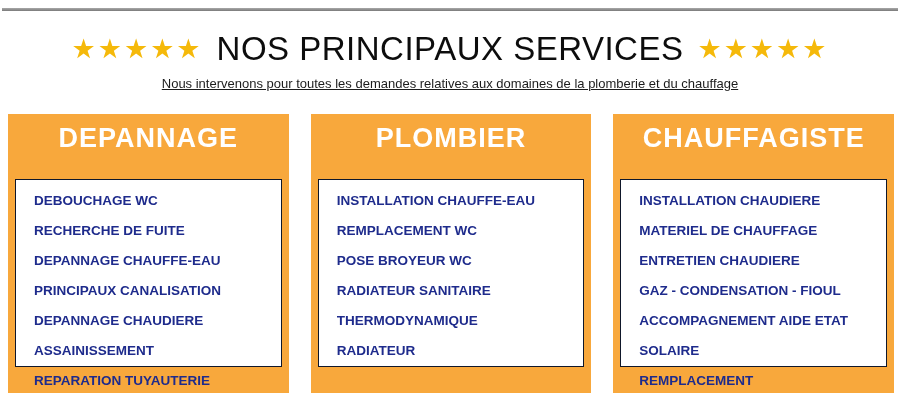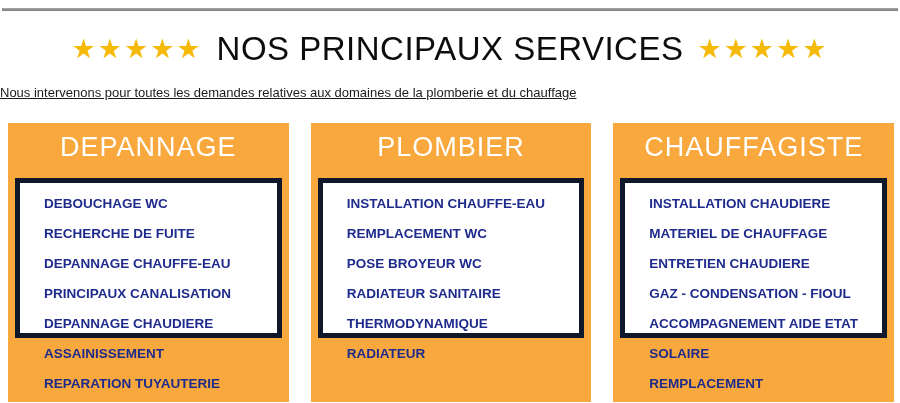--- a/index.html
+++ b/index.html
@@ -29,54 +29,55 @@
     white-space: nowrap;
   }
   .page-title {
     font-size: 33px;
     font-weight: normal;
     color: #0d0d0d;
     letter-spacing: 0.5px;
     white-space: nowrap;
   }
   .subtitle-row {
-    margin-top: 15px;
+    margin-top: 6px;
+    text-align: center;
   }
   .subtitle {
     font-size: 13px;
     color: #1c1c1c;
     text-decoration: underline;
   }
   .cards {
     display: flex;
     gap: 22px;
     padding: 0 6px 0 8px;
     margin-top: 22px;
   }
   .card {
     flex: 1;
     background: #F8A83C;
     padding: 0 7px 8px 7px;
     height: 279px;
   }
   .card-header {
-    height: 55px;
+    height: 65px;
     line-height: 49px;
     text-align: center;
     color: #ffffff;
     font-size: 27px;
-    font-weight: normal;
+    font-weight: bold;
     letter-spacing: 1px;
     white-space: nowrap;
   }
   .card-body {
     background: #ffffff;
-    border: 5px solid #0f172a;
-    height: 160px;
-    padding: 6px 6px 4px 24px;
+    border: 1px solid #0f172a;
+    height: 188px;
+    padding: 6px 6px 4px 18px;
   }
   .service-item {
     height: 30px;
     line-height: 30px;
     font-size: 13.5px;
     font-weight: bold;
     color: #1E2B8C;
     white-space: nowrap;
     overflow: hidden;
   }

